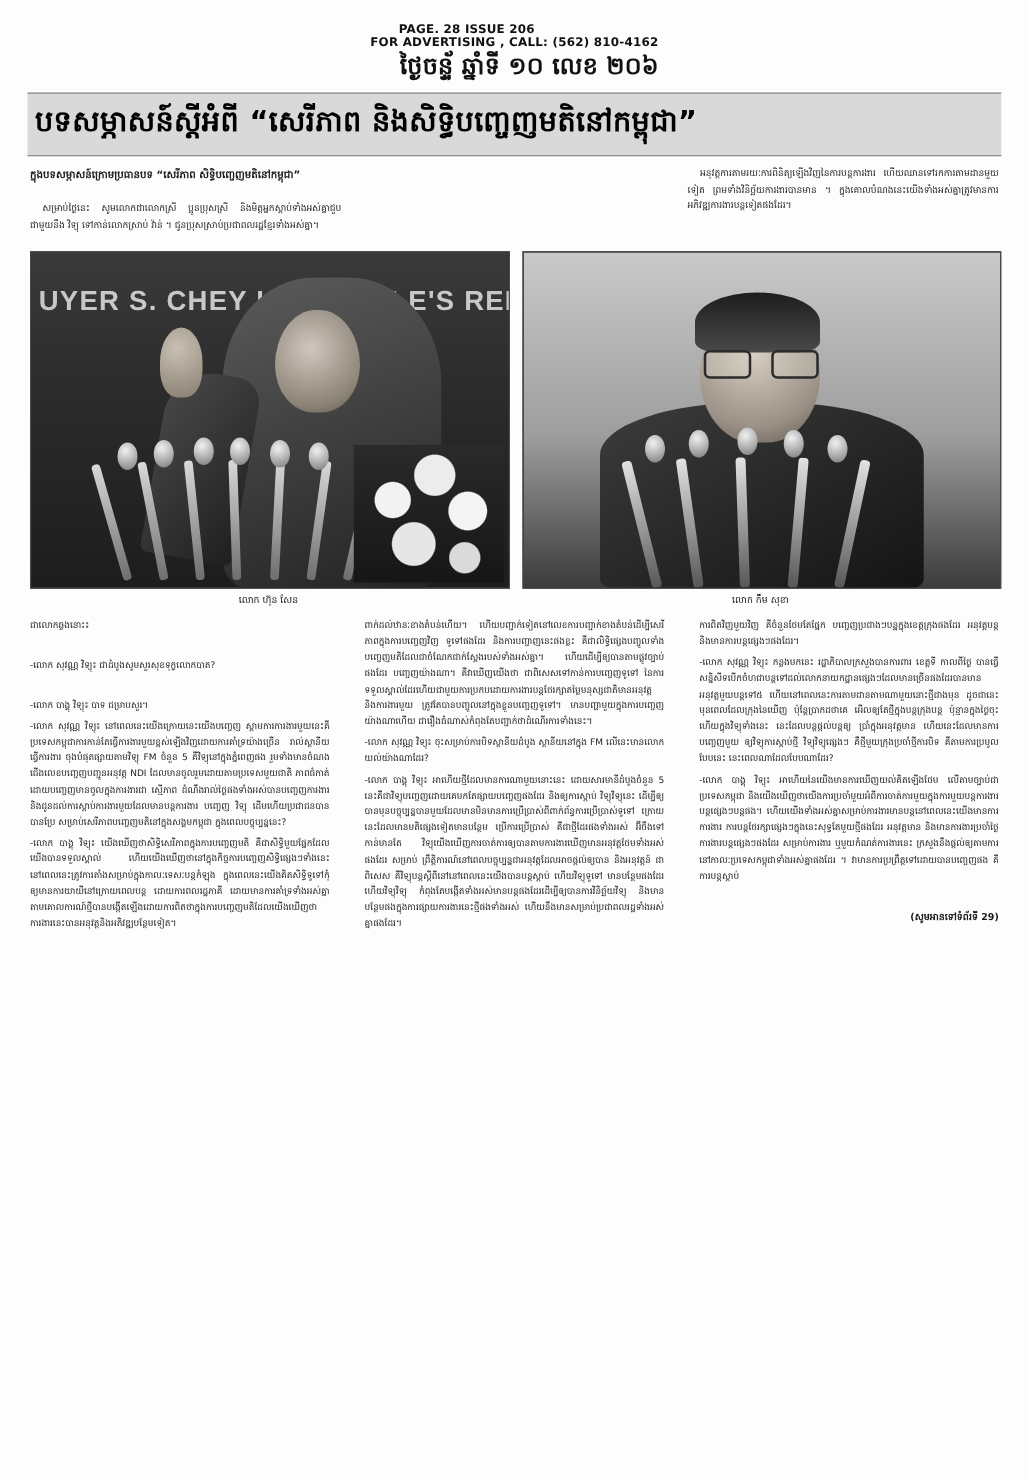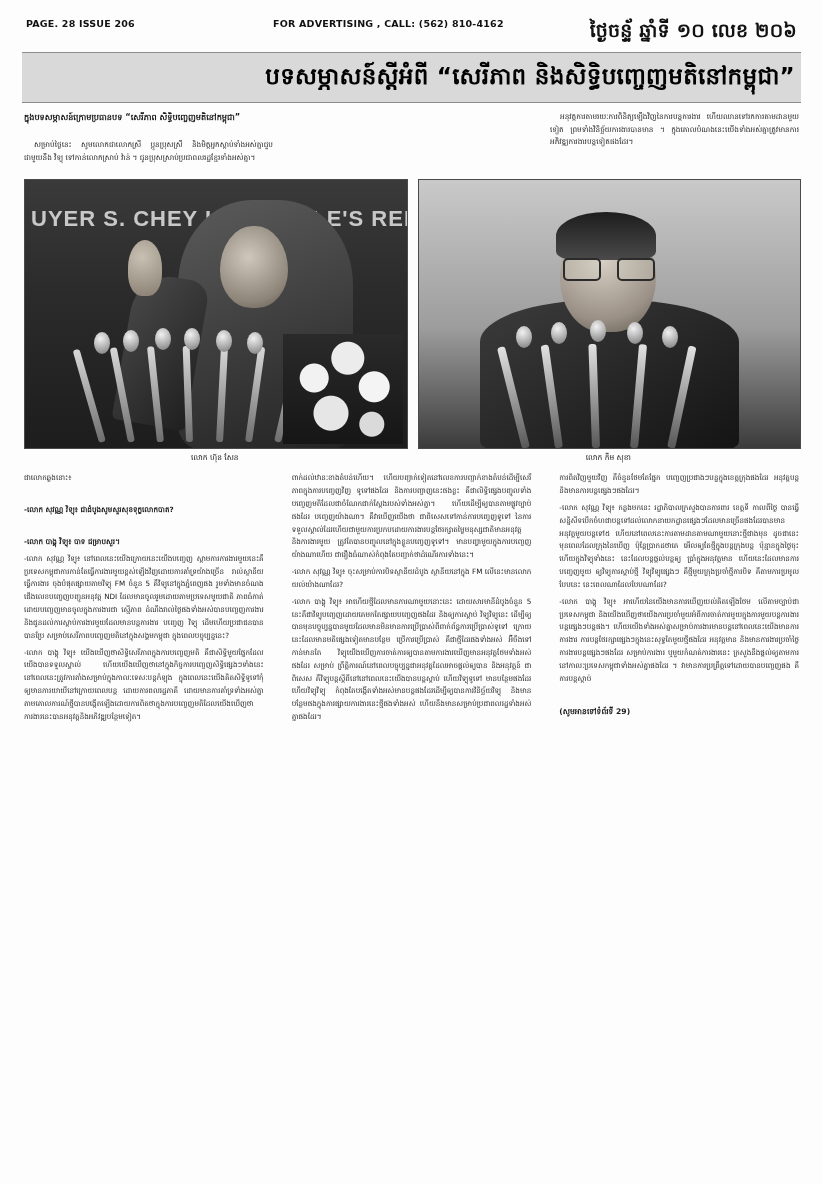--- a/index.html
+++ b/index.html
@@ -20,42 +20,43 @@
     height: 1184px;
     box-sizing: border-box;
     padding: 18px 22px 10px 22px;
     position: relative;
     background: #fdfdfd;
   }
 
   
   .masthead {
     display: flex;
-    align-items: flex-start;
+    align-items: center;
     justify-content: space-between;
     font-size: 9.5px;
     font-weight: bold;
     letter-spacing: 0.2px;
     padding: 0 4px 6px 4px;
+    flex-direction: column;
   }
   .masthead .left { width: 24%; }
   .masthead .center { width: 44%; text-align: center; }
   .masthead .right {
     width: 30%;
     text-align: right;
     font-size: 19px;
     font-weight: bold;
   }
 
   
   .headline-bar {
     background: #d9d9d9;
     border-top: 1px solid #8c8c8c;
     border-bottom: 1px solid #8c8c8c;
-    text-align: right;
+    text-align: left;
     padding: 9px 6px 11px 6px;
     margin-bottom: 8px;
   }
   .headline-bar .headline {
     font-size: 23px;
     font-weight: bold;
     line-height: 1.25;
     color: #000;
     letter-spacing: 0.3px;
   }
@@ -216,22 +217,23 @@
     padding: 0 2px;
   }
   .body-col {
     width: 33.33%;
     font-size: 7.2px;
     line-height: 1.78;
     text-align: justify;
     color: #1a1a1a;
   }
   .body-col p { margin: 0 0 4px 0; }
-  .body-col .speaker { font-weight: bold; margin-top: 19px; }
+  .body-col .speaker { font-weight: normal; margin-top: 19px; }
   .jump-note {
+    text-align: right;
     font-weight: bold;
     font-size: 7.6px;
     margin-top: 20px;
   }
 </style>
 </head>
 <body>
 
 <div class="page">
 

